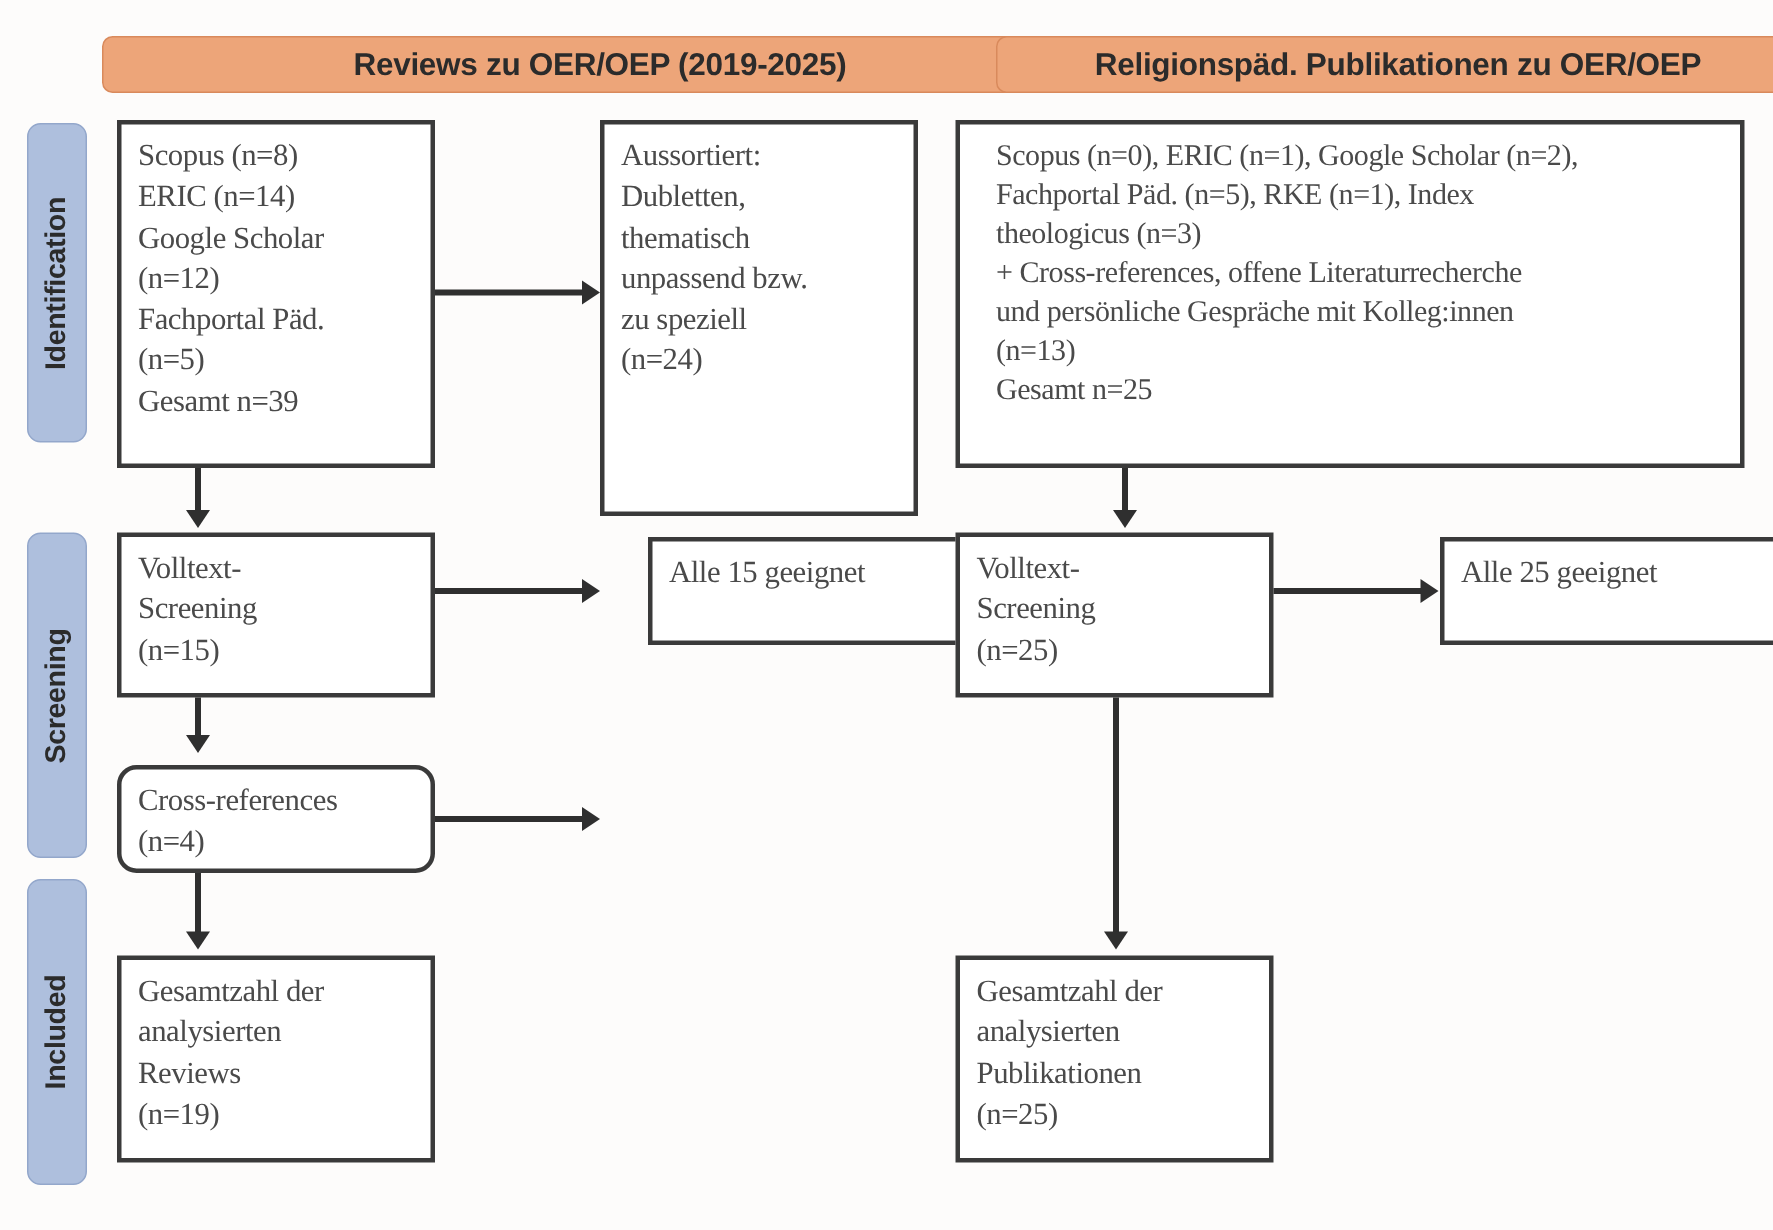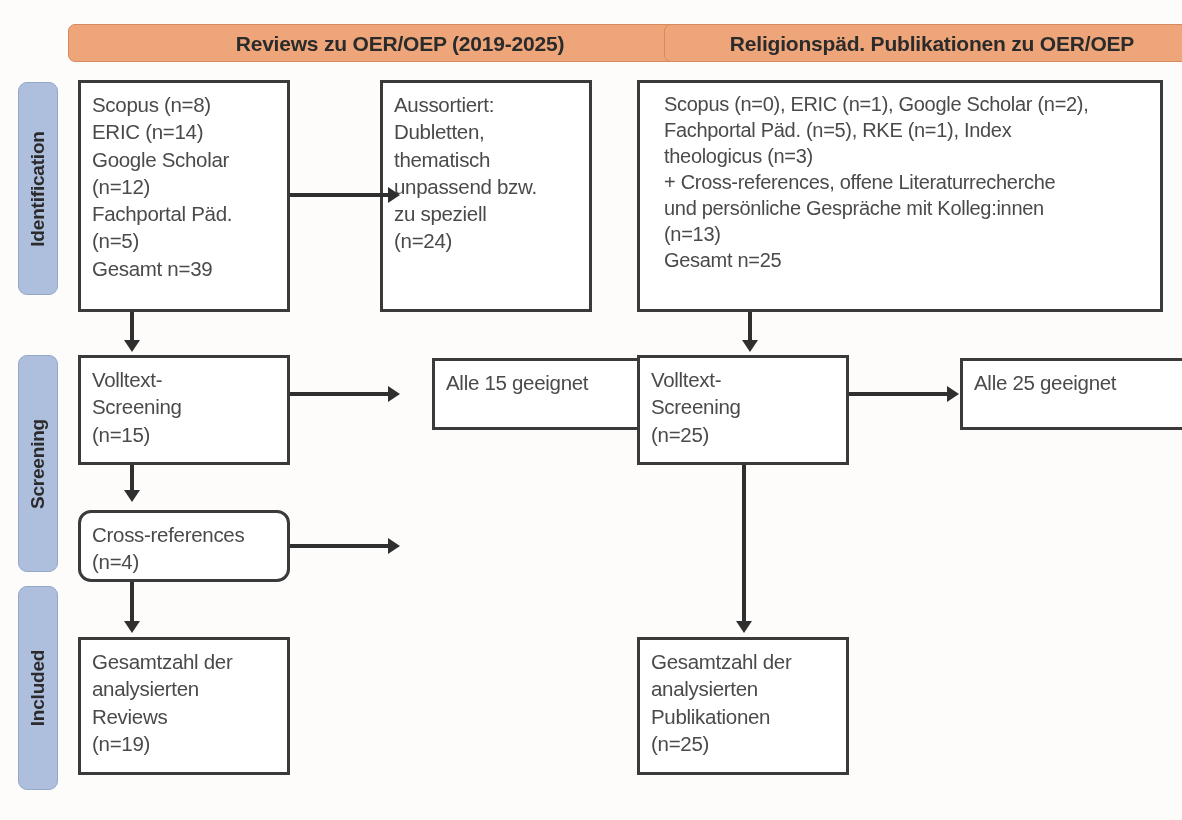--- a/index.html
+++ b/index.html
@@ -61,20 +61,21 @@
     background: #ffffff;
     border: 3px solid #3a3a3a;
     box-sizing: border-box;
     padding: 8px 10px 6px 11px;
     color: #4a4a4a;
     font-size: 20.5px;
     line-height: 1.33;
     letter-spacing: -0.3px;
     white-space: pre-line;
     overflow: hidden;
+    font-family: Liberation Serif, serif;
   }
   .box.tight { line-height: 1.3; font-size: 20px; }
 
   
   .conn {
     position: absolute;
     background: #2f2f2f;
   }
   .conn.v { width: 4px; }
   .conn.h { height: 4px; }
@@ -117,21 +118,21 @@
   </div>
 
   <div class="box" style="left:78px; top:80px; width:212px; height:232px;">Scopus (n=8)
 ERIC (n=14)
 Google Scholar
 (n=12)
 Fachportal Päd.
 (n=5)
 Gesamt n=39</div>
 
-  <div class="box" style="left:380px; top:80px; width:212px; height:232px;">Aussortiert:
+  <div class="box" style="left:400px; top:80px; width:212px; height:264px;">Aussortiert:
 Dubletten,
 thematisch
 unpassend bzw.
 zu speziell
 (n=24)</div>
 
   <div class="conn h" style="left:290px; top:193px; width:100px;"></div>
   <div class="arrow-right" style="left:388px; top:187px;"></div>
 
   <div class="conn v" style="left:130px; top:312px; height:32px;"></div>

